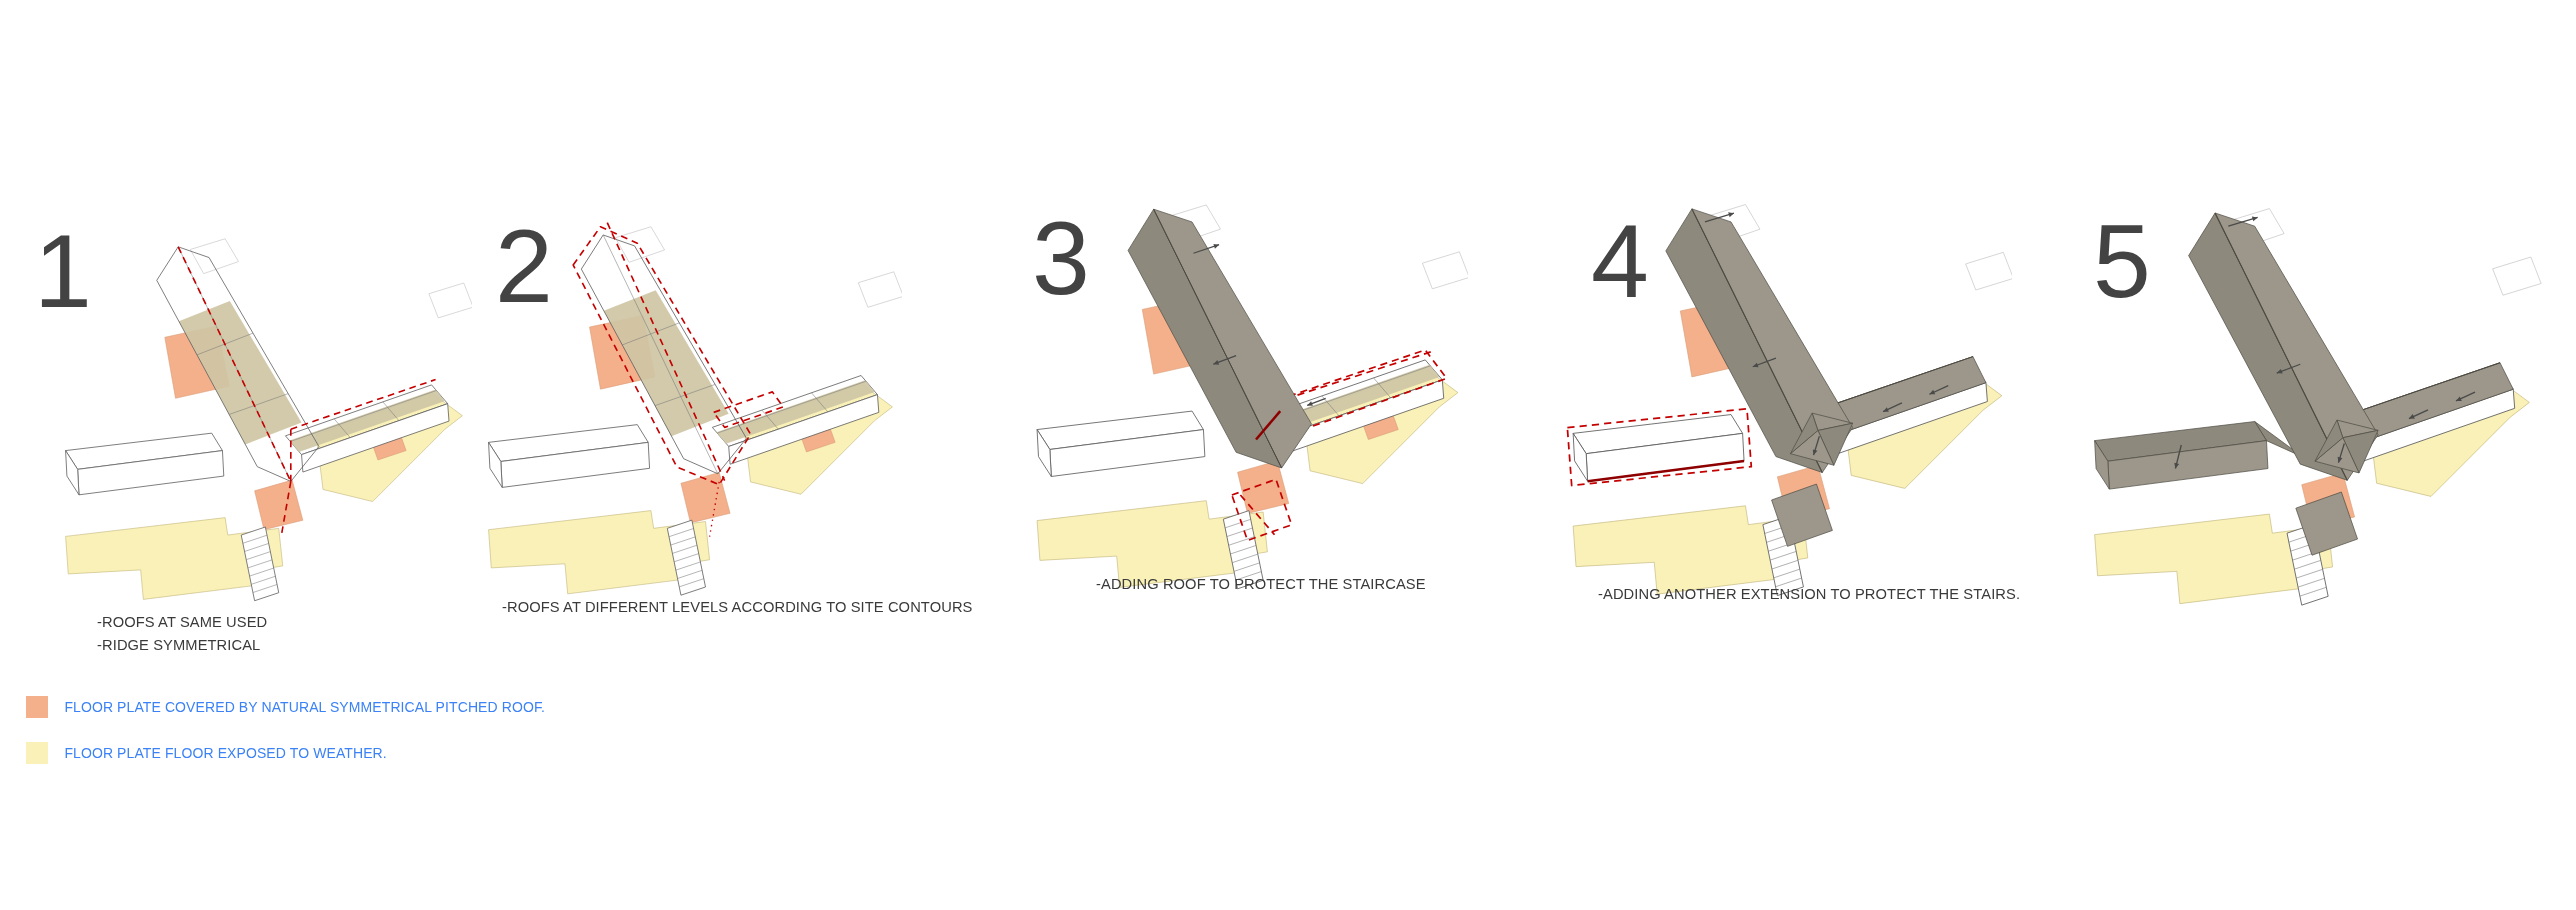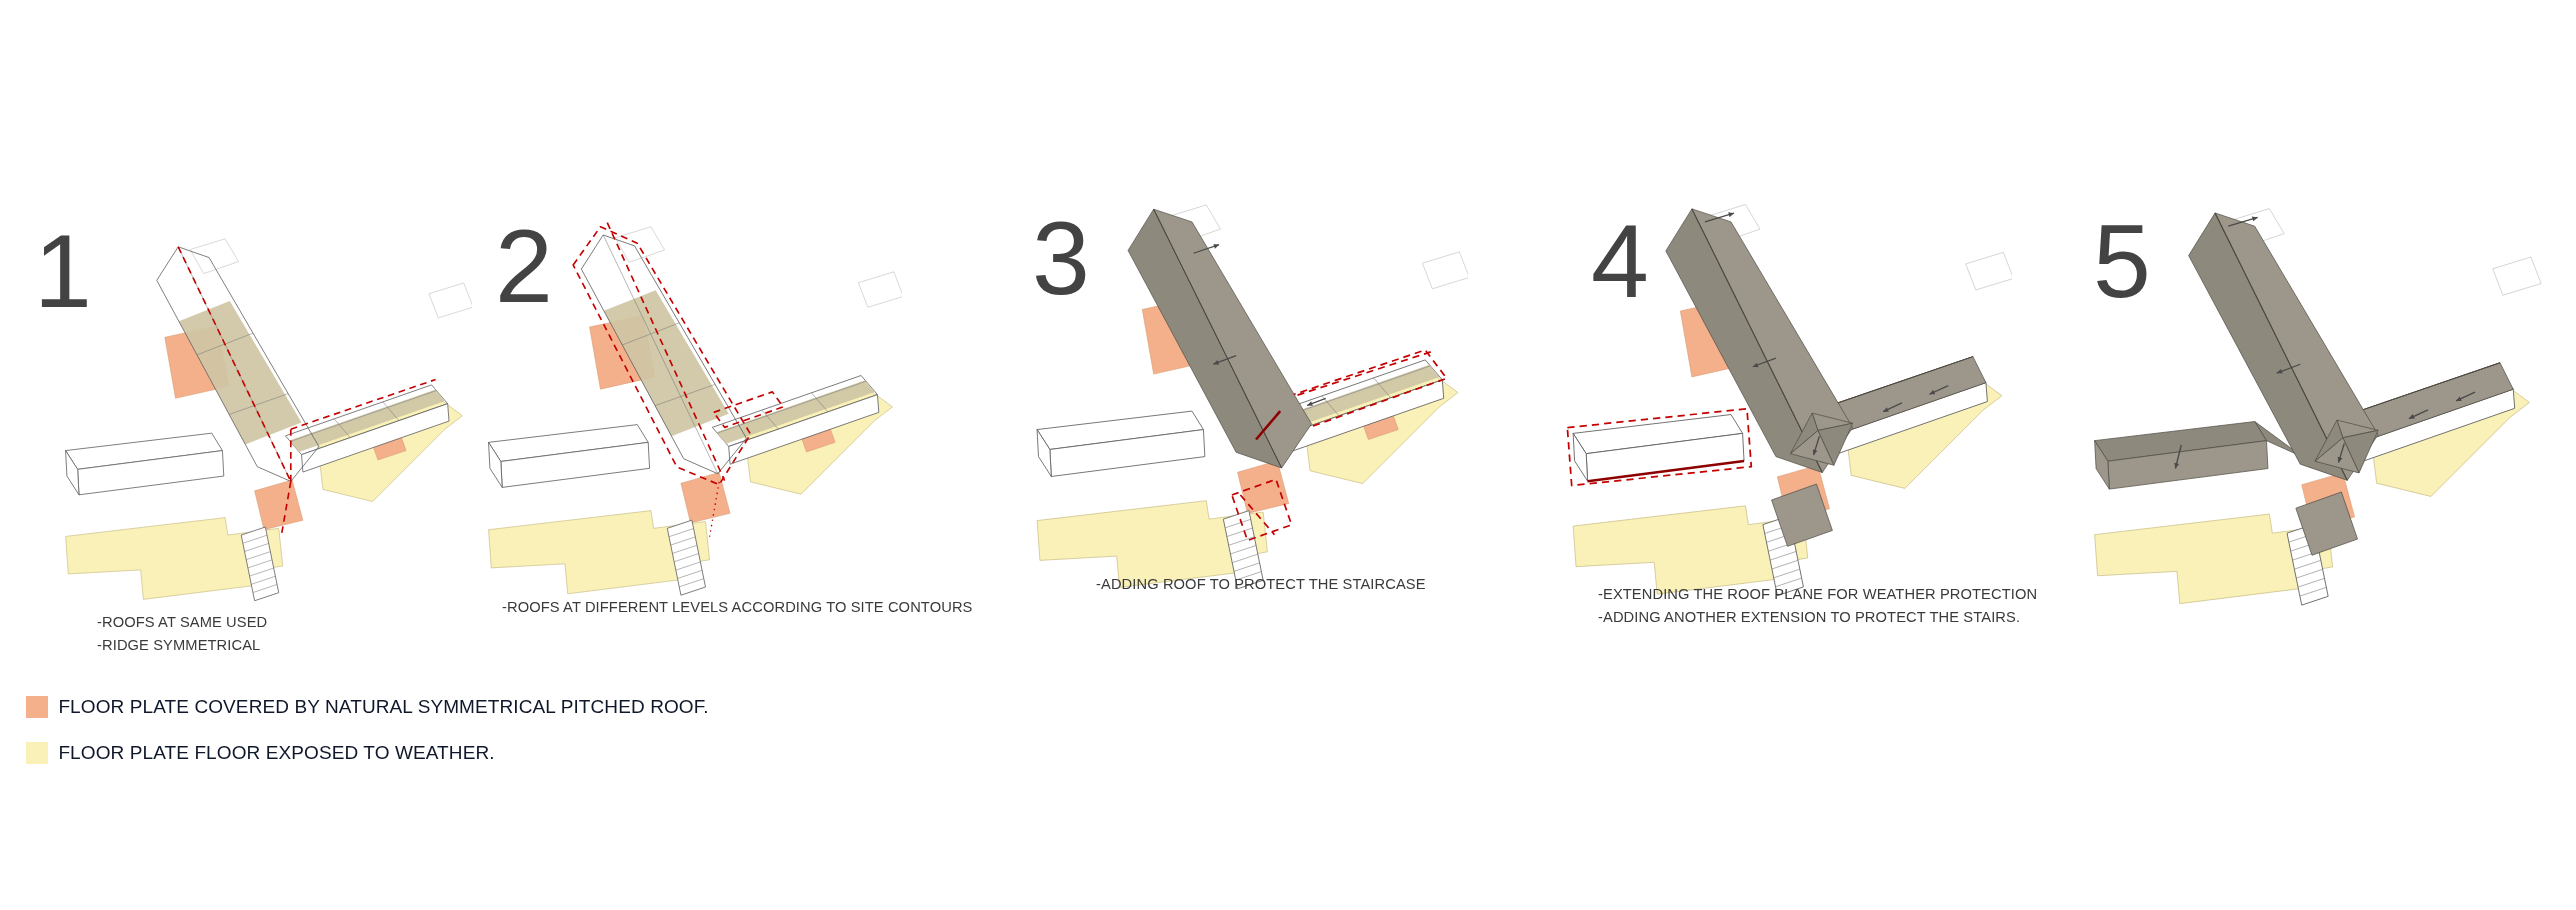--- a/index.html
+++ b/index.html
@@ -29,21 +29,21 @@
   .p4 .drawing{left:1563px;top:184px;width:449px;height:464px}
   .p4 .notes{left:1598px;top:583px}
 
   .p5 .step-number{left:2093px;top:209px}
   .p5 .drawing{left:2077px;top:188px;width:470px;height:470px}
 
   
   .legend{position:absolute;left:26.4px;top:696px}
   .legend-row{display:flex;align-items:center;margin-bottom:23.5px}
   .swatch{width:22px;height:22px;flex:0 0 22px}
-  .legend-label{margin-left:10px;font-size:19px;color:#0f172a;letter-spacing:0.1px}
+  .legend-label{margin-left:16px;font-size:14px;color:#3b82f6;letter-spacing:0.1px}
 
   
   svg .ghost{fill:none;stroke:#c6c6c6;stroke-width:1}
   svg .yellow{fill:var(--yellow,#F9F1B7);stroke:#bdae72;stroke-width:.8}
   svg .orange{fill:var(--orange,#F4AF8B);stroke:#d69a72;stroke-width:.8}
   svg .khaki{fill:var(--khaki,#CEC6A4);opacity:.92}
   svg .wf{fill:#ffffff;stroke:#5f5f5f;stroke-width:1.2;stroke-linejoin:round}
   svg .wf-open{fill:none;stroke:#5f5f5f;stroke-width:1.2;stroke-linejoin:round}
   svg .thin{fill:none;stroke:#787878;stroke-width:.8}
   svg .edge{fill:none;stroke:#4c4940;stroke-width:1.4}
@@ -241,21 +241,20 @@
         <polygon points="352,340 314,372 344,316" class="roofA"></polygon>
         <line x1="354" y1="348" x2="346" y2="374" class="arrow"></line>
         <polygon points="346,374 344.9,366.1 351.4,368.1" class="arrowhead"></polygon>
         <polygon points="288,436 350,414 372,478 310,500" class="roofB"></polygon>
         <line x1="196" y1="52" x2="236" y2="40" class="arrow"></line>
         <polygon points="236,40 230.1,45.4 228.1,38.8" class="arrowhead"></polygon>
         <line x1="294" y1="240" x2="262" y2="252" class="arrow"></line>
         <polygon points="262,252 267.6,246.3 270.0,252.7" class="arrowhead"></polygon>
       </svg>
     <div class="notes">
-      <div class="note-line">-EXTENDING THE ROOF PLANE FOR WEATHER PROTECTION</div>
       <div class="note-line">-ADDING ANOTHER EXTENSION TO PROTECT THE STAIRS.</div>
     </div>
   </section>
 
   <section class="panel p5">
     <div class="step-number">5</div>
     <svg class="drawing" viewBox="0 0 620 640">
         <polygon points="200,44 252,28 272,62 220,80" class="ghost"></polygon>
         <polygon points="556,110 608,94 622,130 570,146" class="ghost"></polygon>
         <polygon points="388,320 560,258 606,292 580,312 472,420 398,402" class="yellow"></polygon>

